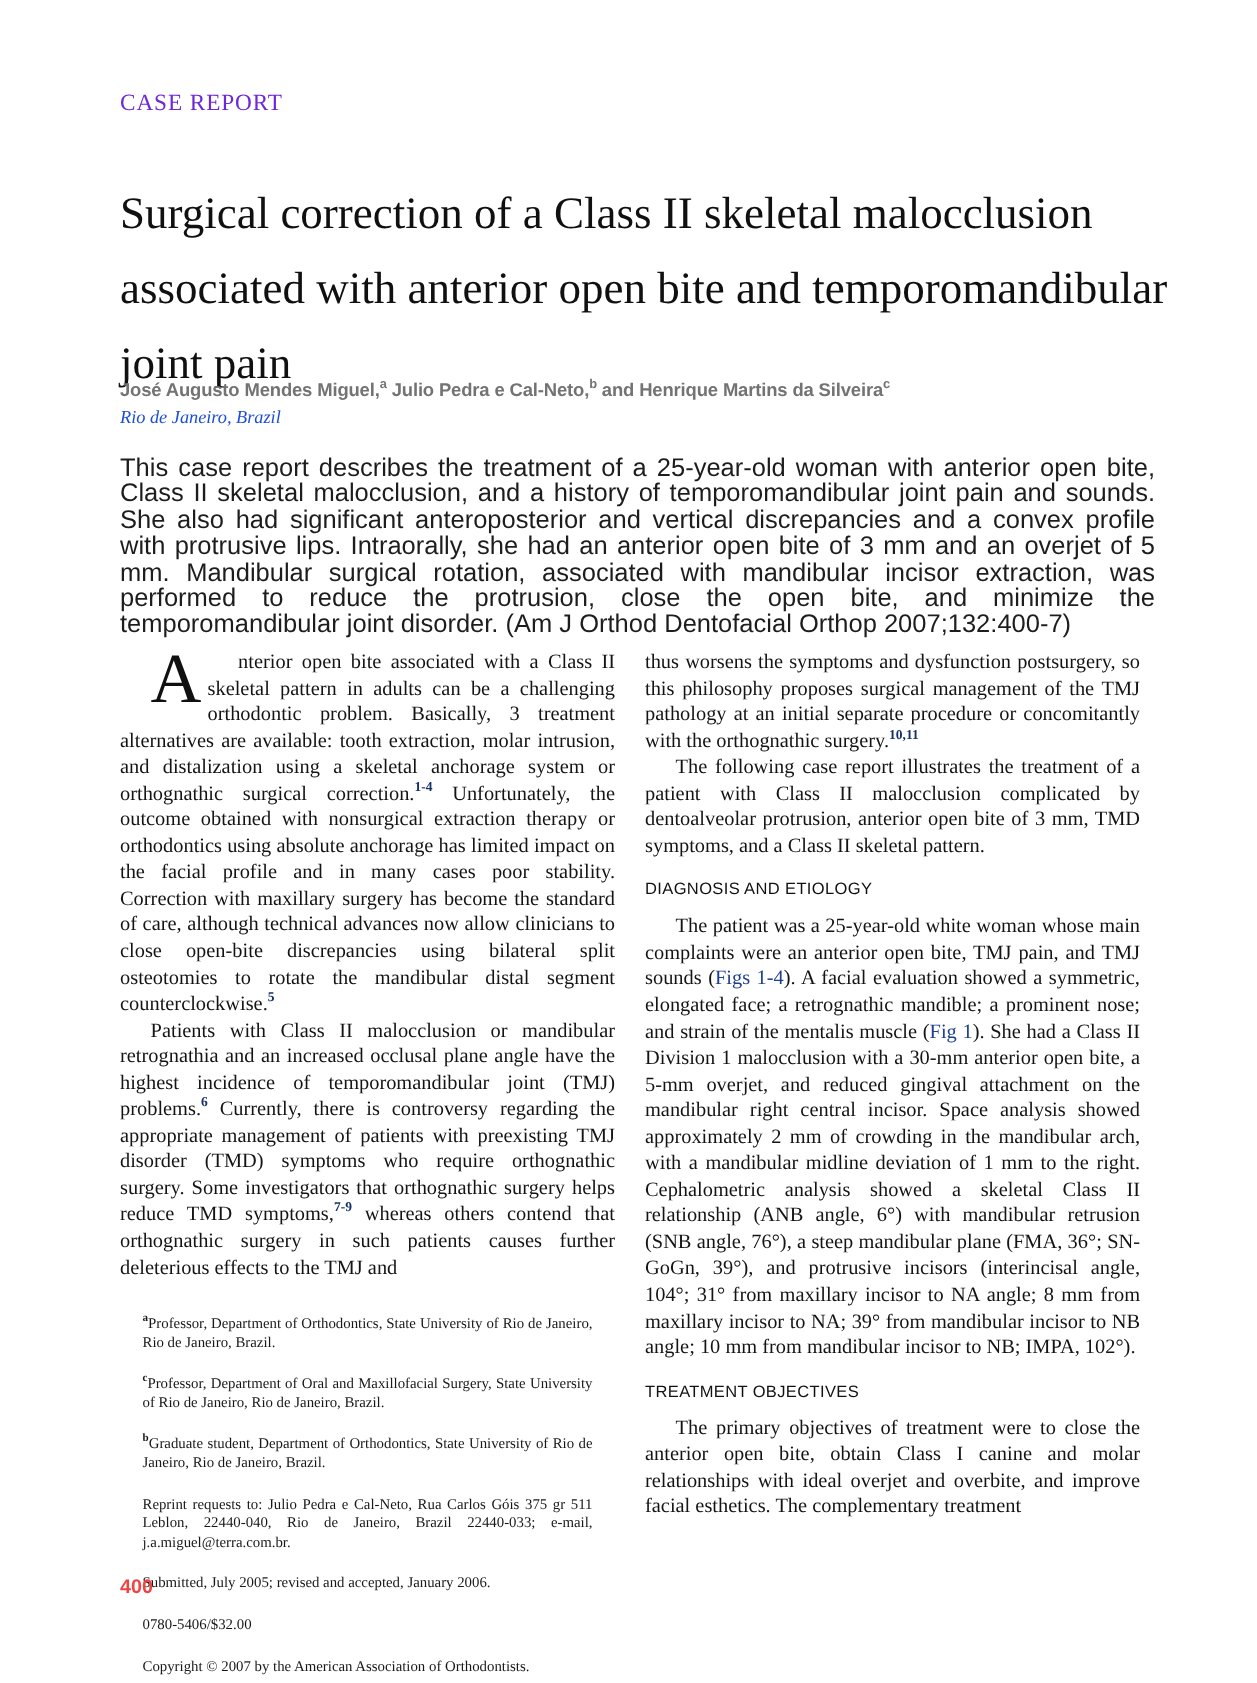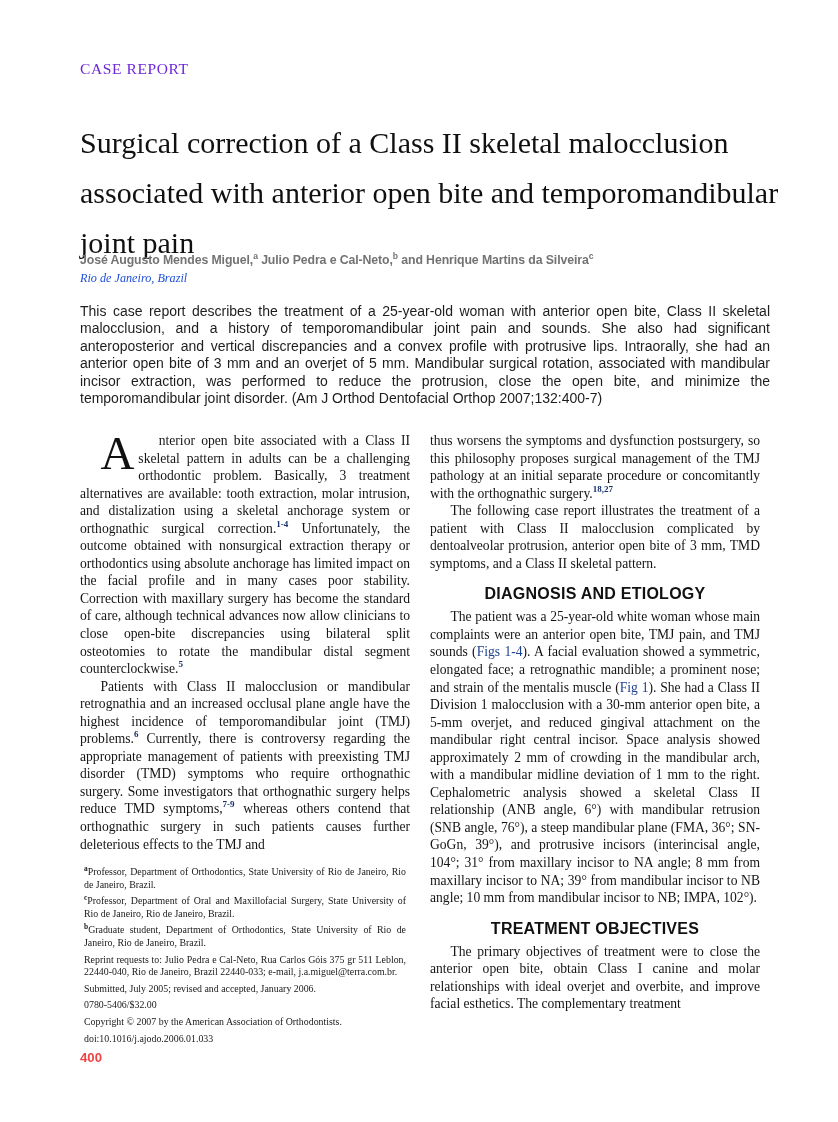--- a/index.html
+++ b/index.html
@@ -73,21 +73,21 @@
     color: #1d4ed8;
   }
 
   
   .abstract {
     position: absolute;
     left: 80px;
     top: 303px;
     width: 690px;
     font-family: "Liberation Sans", "DejaVu Sans", sans-serif;
-    font-size: 14px;
+    font-size: 17px;
     line-height: 17.4px;
     text-align: justify;
     color: #1d1d1d;
   }
 
   
   .col {
     position: absolute;
     top: 432px;
     width: 330px;
@@ -126,42 +126,42 @@
     line-height: 0;
     color: #15306b;
     font-weight: bold;
   }
   .xlink {
     color: #1d3f8f;
   }
 
   h2.section {
     font-family: "Liberation Sans", "DejaVu Sans", sans-serif;
-    font-size: 16px;
-    font-weight: bold;
+    font-size: 11px;
+    font-weight: normal;
     letter-spacing: 0.25px;
     color: #111111;
     margin: 14px 0 7px 0;
     line-height: 15px;
-    text-align: center;
+    text-align: left;
   }
 
   
   .footnotes {
     position: absolute;
     left: 80px;
     top: 862px;
     width: 330px;
     font-family: "Liberation Serif", "DejaVu Serif", serif;
     font-size: 9.9px;
     line-height: 12.6px;
     text-align: justify;
     color: #181818;
   }
-  .footnotes p { margin: 4px; }
+  .footnotes p { margin: 15px; }
   .footnotes sup {
     font-size: 7.4px;
     vertical-align: super;
     line-height: 0;
     font-weight: bold;
   }
   .fn-rule {
     position: absolute;
     left: 80px;
     top: 856px;
@@ -195,21 +195,21 @@
 
   <div class="abstract">This case report describes the treatment of a 25-year-old woman with anterior open bite, Class II skeletal malocclusion, and a history of temporomandibular joint pain and sounds. She also had significant anteroposterior and vertical discrepancies and a convex profile with protrusive lips. Intraorally, she had an anterior open bite of 3 mm and an overjet of 5 mm. Mandibular surgical rotation, associated with mandibular incisor extraction, was performed to reduce the protrusion, close the open bite, and minimize the temporomandibular joint disorder. (Am J Orthod Dentofacial Orthop 2007;132:400-7)</div>
 
   <div class="col col-left">
     <p class="dropcap-para"><span class="dropcap">A</span><span>nterior open bite associated with a Class II skeletal pattern in adults can be a challenging orthodontic problem. Basically, 3 treatment alternatives are available: tooth extraction, molar intrusion, and distalization using a skeletal anchorage system or orthognathic surgical correction.</span><sup class="ref">1-4</sup><span> Unfortunately, the outcome obtained with nonsurgical extraction therapy or orthodontics using absolute anchorage has limited impact on the facial profile and in many cases poor stability. Correction with maxillary surgery has become the standard of care, although technical advances now allow clinicians to close open-bite discrepancies using bilateral split osteotomies to rotate the mandibular distal segment counterclockwise.</span><sup class="ref">5</sup></p>
 
     <p><span>Patients with Class II malocclusion or mandibular retrognathia and an increased occlusal plane angle have the highest incidence of temporomandibular joint (TMJ) problems.</span><sup class="ref">6</sup><span> Currently, there is controversy regarding the appropriate management of patients with preexisting TMJ disorder (TMD) symptoms who require orthognathic surgery. Some investigators that orthognathic surgery helps reduce TMD symptoms,</span><sup class="ref">7-9</sup><span> whereas others contend that orthognathic surgery in such patients causes further deleterious effects to the TMJ and</span></p>
   </div>
 
   <div class="col col-right">
-    <p class="noindent"><span>thus worsens the symptoms and dysfunction postsurgery, so this philosophy proposes surgical management of the TMJ pathology at an initial separate procedure or concomitantly with the orthognathic surgery.</span><sup class="ref">18,27</sup></p>
+    <p class="noindent"><span>thus worsens the symptoms and dysfunction postsurgery, so this philosophy proposes surgical management of the TMJ pathology at an initial separate procedure or concomitantly with the orthognathic surgery.</span><sup class="ref">10,11</sup></p>
 
     <p>The following case report illustrates the treatment of a patient with Class II malocclusion complicated by dentoalveolar protrusion, anterior open bite of 3 mm, TMD symptoms, and a Class II skeletal pattern.</p>
 
     <h2 class="section">DIAGNOSIS AND ETIOLOGY</h2>
 
     <p><span>The patient was a 25-year-old white woman whose main complaints were an anterior open bite, TMJ pain, and TMJ sounds (</span><span class="xlink">Figs 1-4</span><span>). A facial evaluation showed a symmetric, elongated face; a retrognathic mandible; a prominent nose; and strain of the mentalis muscle (</span><span class="xlink">Fig 1</span><span>). She had a Class II Division 1 malocclusion with a 30-mm anterior open bite, a 5-mm overjet, and reduced gingival attachment on the mandibular right central incisor. Space analysis showed approximately 2 mm of crowding in the mandibular arch, with a mandibular midline deviation of 1 mm to the right. Cephalometric analysis showed a skeletal Class II relationship (ANB angle, 6°) with mandibular retrusion (SNB angle, 76°), a steep mandibular plane (FMA, 36°; SN-GoGn, 39°), and protrusive incisors (interincisal angle, 104°; 31° from maxillary incisor to NA angle; 8 mm from maxillary incisor to NA; 39° from mandibular incisor to NB angle; 10 mm from mandibular incisor to NB; IMPA, 102°).</span></p>
 
     <h2 class="section">TREATMENT OBJECTIVES</h2>
 
     <p>The primary objectives of treatment were to close the anterior open bite, obtain Class I canine and molar relationships with ideal overjet and overbite, and improve facial esthetics. The complementary treatment</p>

